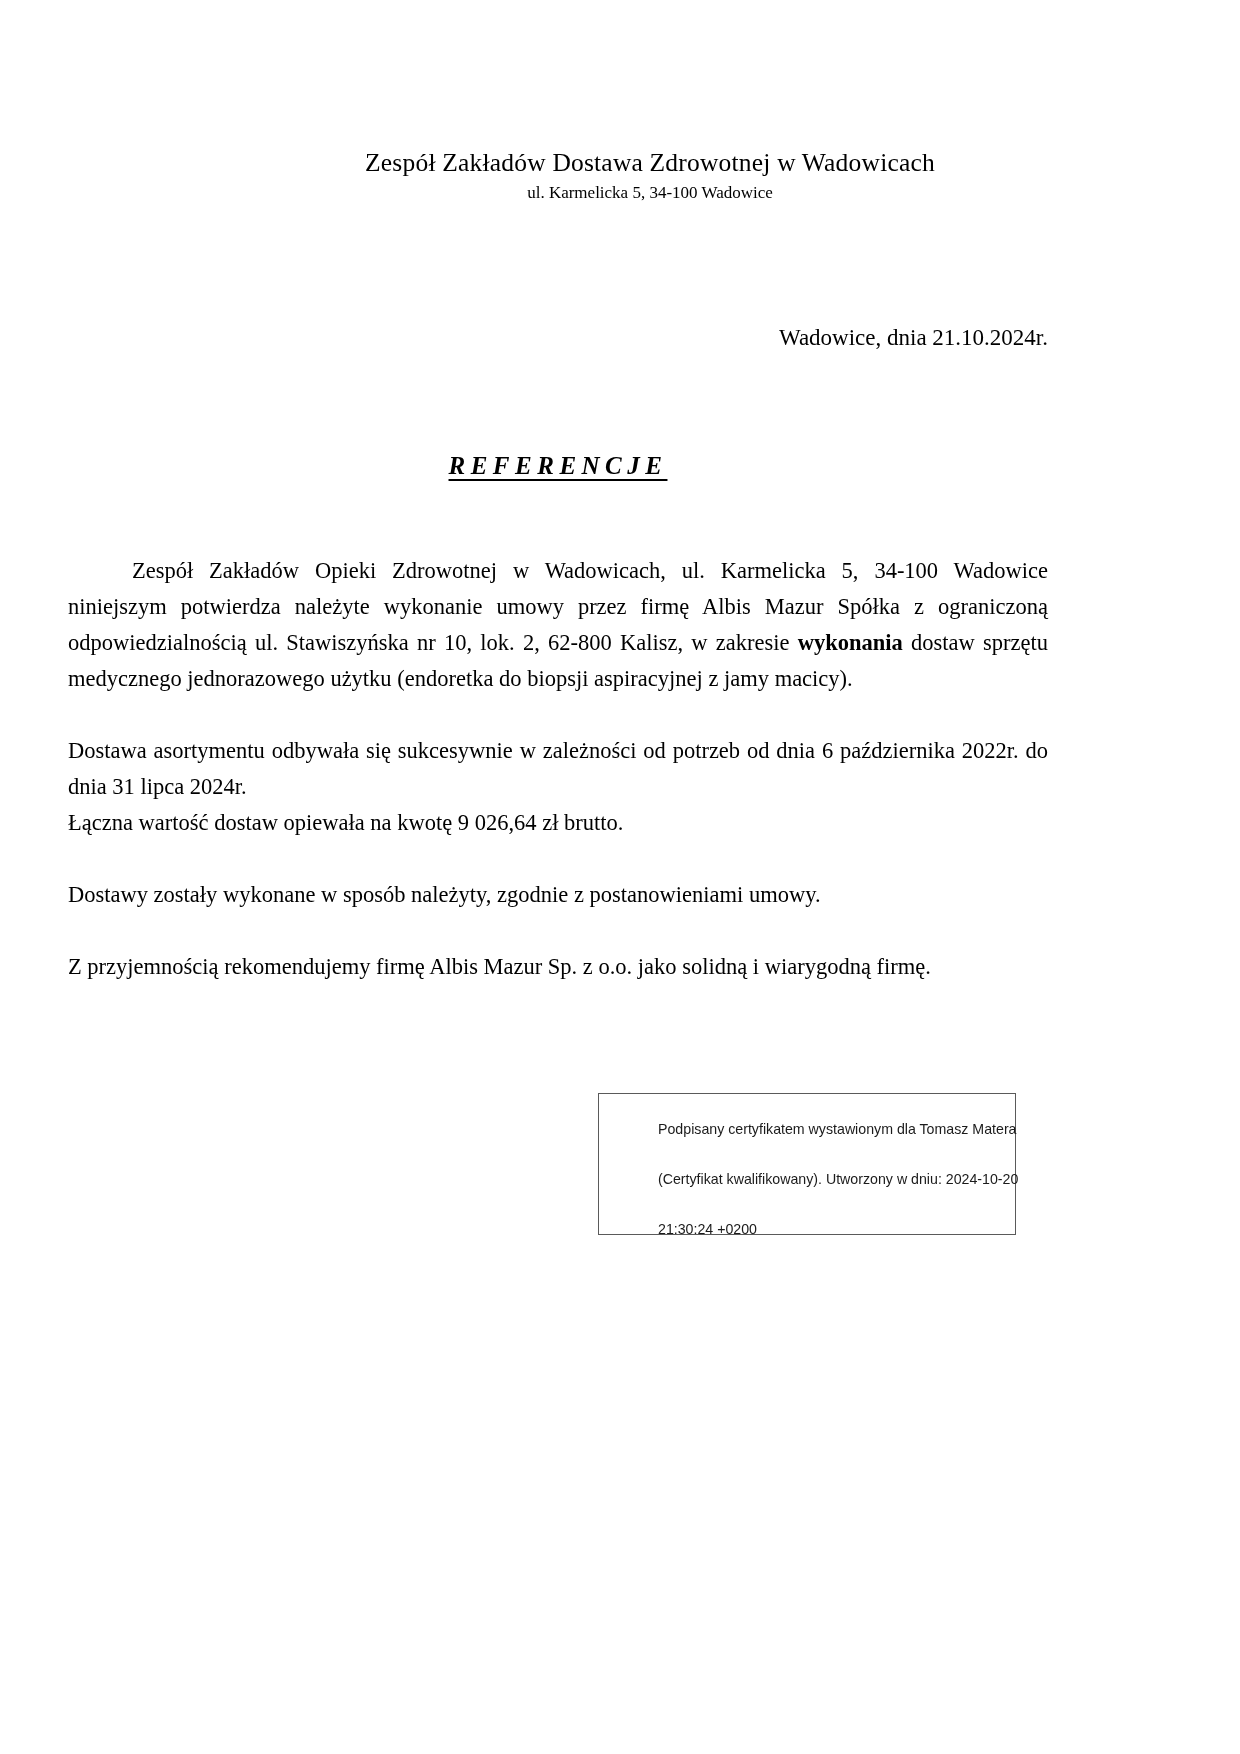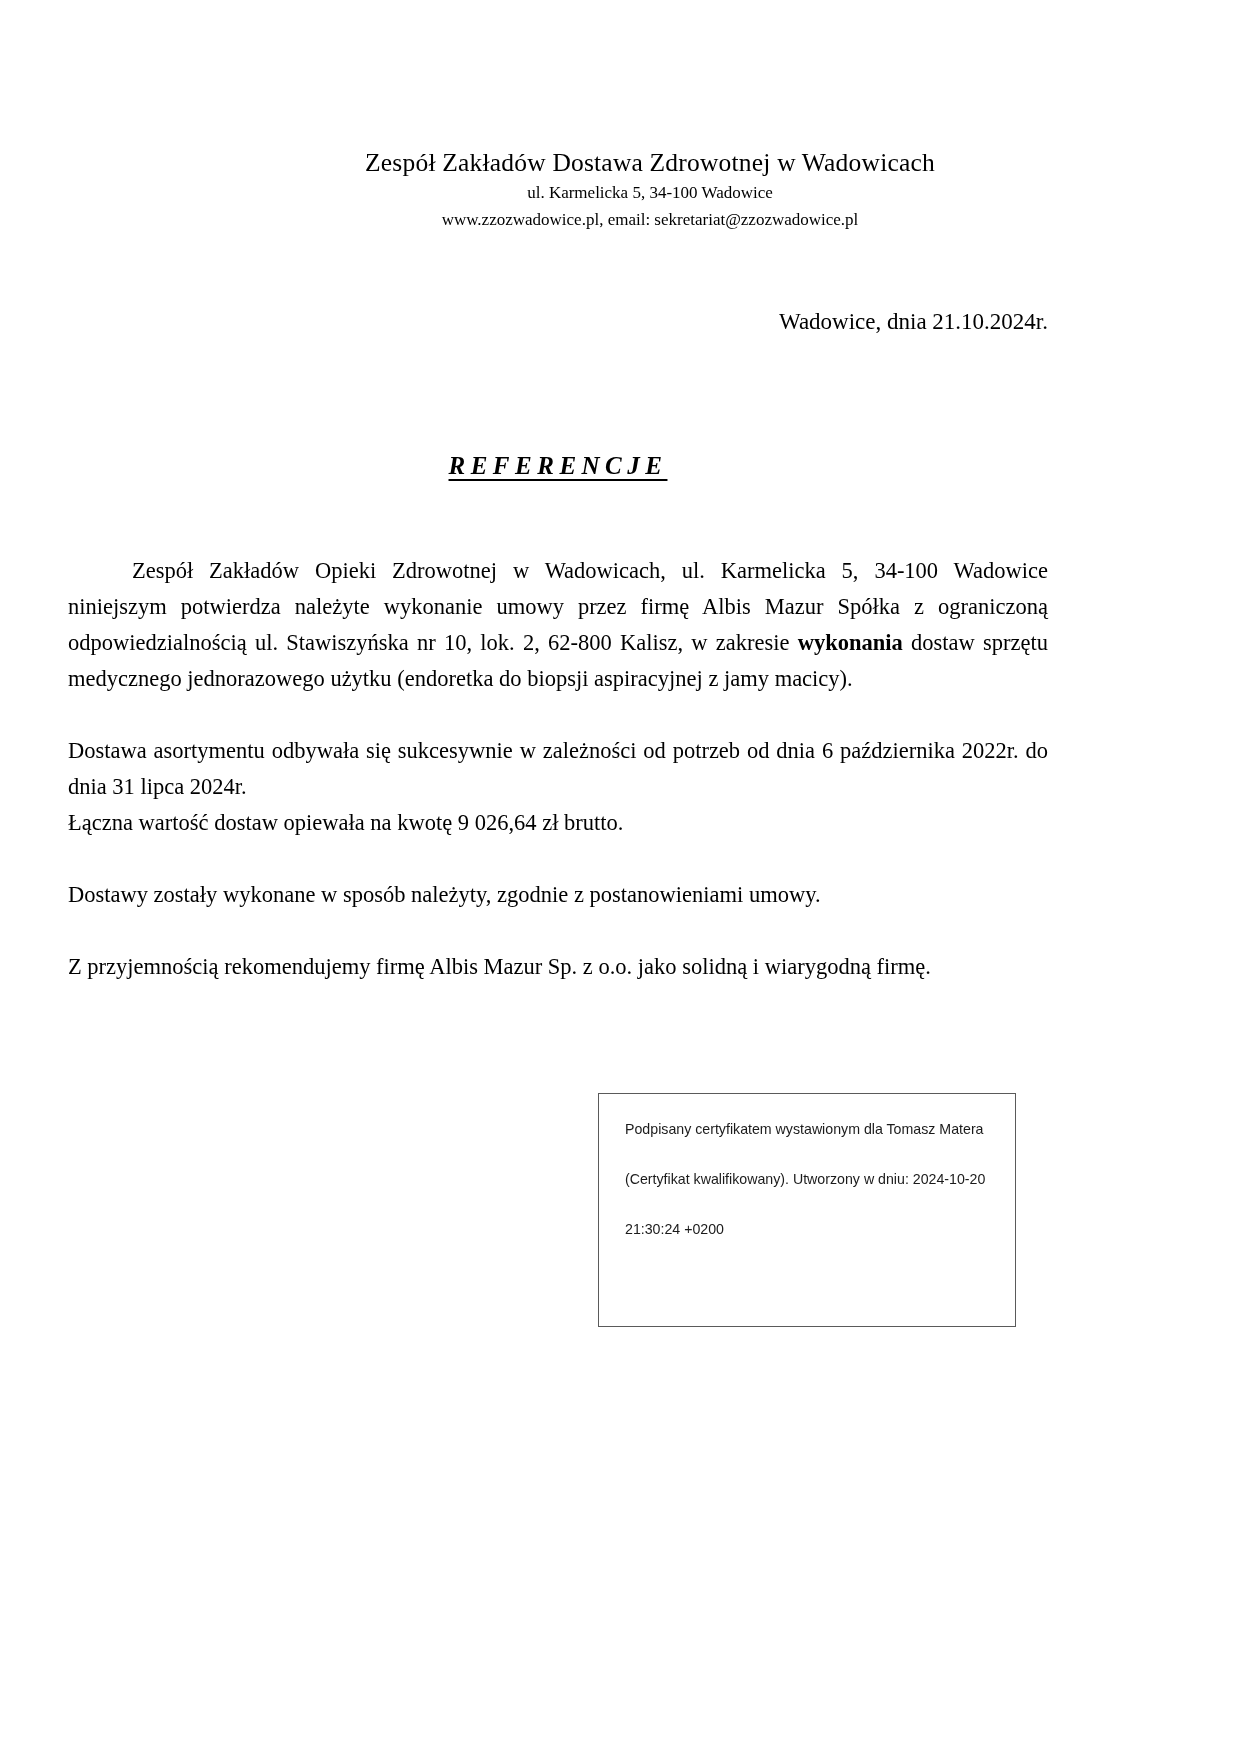--- a/index.html
+++ b/index.html
@@ -91,21 +91,21 @@
   
   .doc-body {
     position: absolute;
     left: 68px;
     top: 0;
     width: 980px;
   }
   .place-date {
     position: absolute;
     left: 0;
-    top: 309px;
+    top: 325px;
     width: 980px;
     text-align: right;
     font-size: 23px;
   }
   .doc-title {
     position: absolute;
     left: 0;
     top: 452px;
     width: 980px;
     text-align: center;
@@ -139,23 +139,24 @@
   .gap-lg { height: 36px; }
   .gap-md { height: 36px; }
   b.em { font-weight: 700; }
 
   
   .cert-box {
     position: absolute;
     left: 598px;
     top: 1093px;
     width: 418px;
-    height: 234px;
+    height: 142px;
     border: 1px solid #5a5a5a;
     box-sizing: border-box;
+    padding-left: 33px;
   }
   .cert-inner {
     padding: 28px 0 0 26px;
     font-family: "Liberation Sans", sans-serif;
     font-size: 14.2px;
     color: #1b1b1b;
     line-height: 1;
   }
   .cert-line {
     margin-bottom: 36px;
@@ -167,21 +168,20 @@
 <body>
 
 <div class="page">
 
   <div class="letterhead">
 
 
     <div class="org-block">
       <div class="org-name">Zespół Zakładów Dostawa Zdrowotnej w Wadowicach</div>
       <div class="org-addr">ul. Karmelicka 5, 34-100 Wadowice</div>
-      <div class="org-web">www.zzozwadowice.pl, email: sekretariat@zzozwadowice.pl</div>
     </div>
   </div>
 
   <div class="doc-body">
 
     <div class="place-date">Wadowice, dnia 21.10.2024r.</div>
 
     <div class="doc-title">REFERENCJE</div>
 
     <div class="para-wrap">

